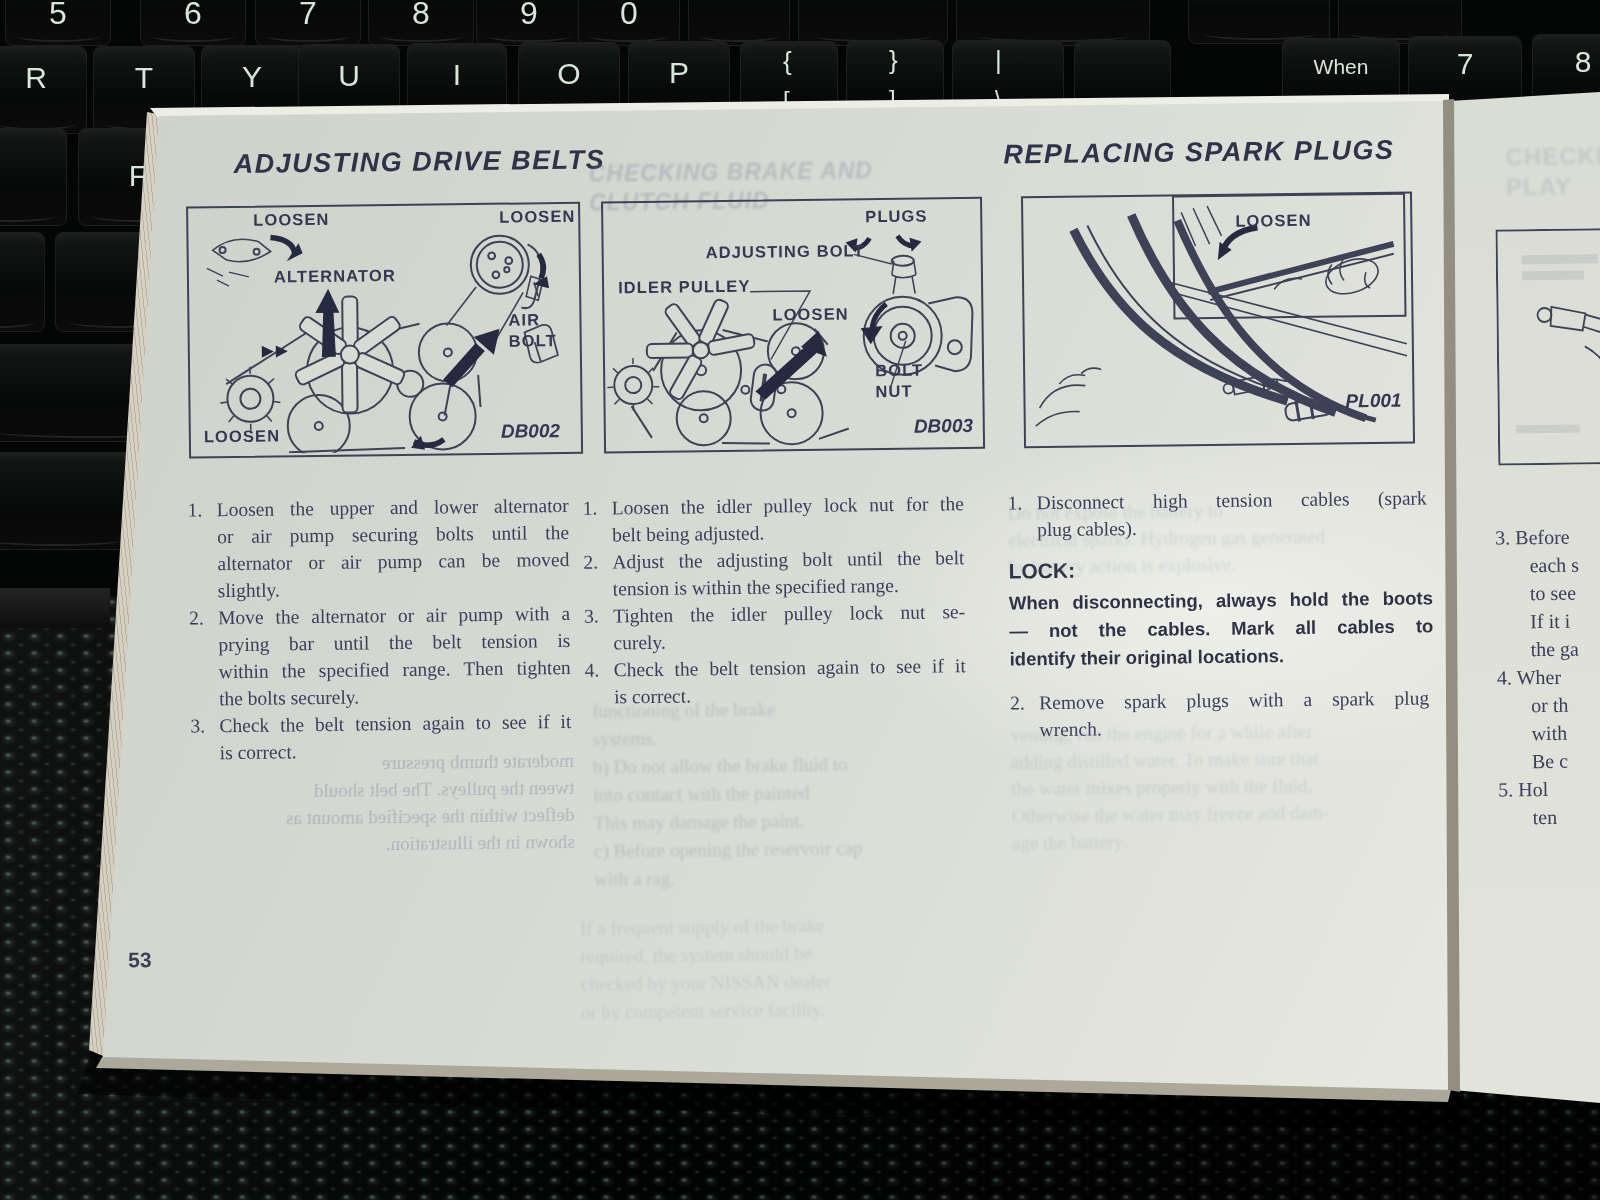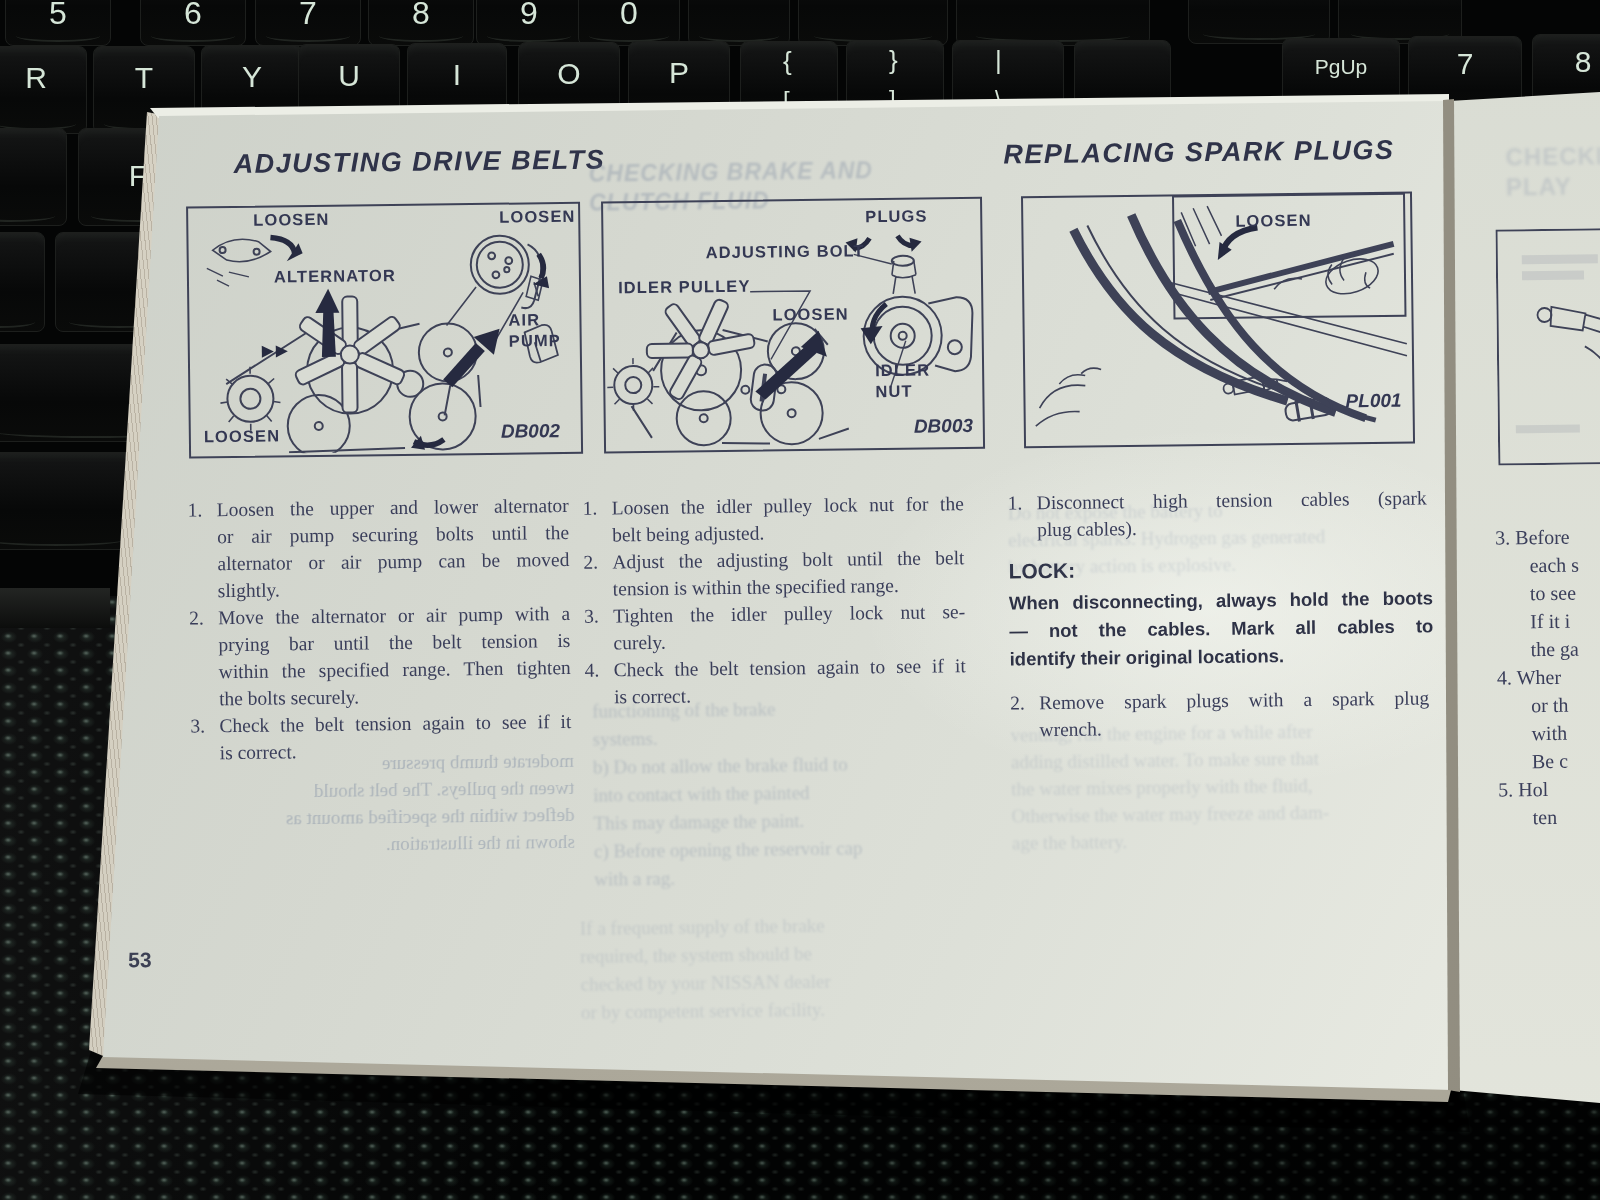--- a/index.html
+++ b/index.html
@@ -153,21 +153,21 @@
     <div class="key" style="left: 846px; top: 40px; width: 96px; height: 88px;">
       <span class="kmain stack">}</span>
       <span class="ksub stack">]</span>
     </div>
     <div class="key" style="left: 952px; top: 40px; width: 110px; height: 90px;">
       <span class="kmain stack">|</span>
       <span class="ksub stack">\</span>
     </div>
     <div class="key" style="left: 1074px; top: 40px; width: 95px; height: 90px;"></div>
     <div class="key" style="left: 1282px; top: 38px; width: 116px; height: 86px;">
-      <span class="kmain word">PgUp</span>
+      <span class="kmain word">When</span>
     </div>
     <div class="key" style="left: 1408px; top: 36px; width: 112px; height: 88px;">
       <span class="kmain corner">7</span>
       <span class="ksub corner">Home</span>
     </div>
     <div class="key" style="left: 1532px; top: 34px; width: 100px; height: 88px;">
       <span class="kmain corner">8</span>
     </div>
     <div class="key" style="left: 78px; top: 128px; width: 118px; height: 96px;">
       <span class="kmain letter" style="margin-top: 30px;">F</span>
@@ -270,21 +270,21 @@
       </g>
       <g fill="#262a40">
         <polygon points="100,56 116,48 112,38"></polygon>
         <polygon points="346,82 360,74 362,86"></polygon>
         <polygon points="222,244 232,232 236,246"></polygon>
       </g>
     </svg>
     <div class="flabel" style="left:252px;top:211px">LOOSEN</div>
     <div class="flabel" style="left:272px;top:268px">ALTERNATOR</div>
     <div class="flabel" style="left:498px;top:211px">LOOSEN</div>
-    <div class="flabel" style="left:506px;top:314px;width:70px">AIR PUMP</div>
+    <div class="flabel" style="left:506px;top:314px;width:70px">AIR BOLT</div>
     <div class="flabel" style="left:200px;top:427px">LOOSEN</div>
     <div class="fcode" style="left:497px;top:425px">DB002</div>
 
     <div class="figbox" style="left:600px;top:207px;width:377px;height:248px"></div>
     <svg class="fig-art" style="left:600px;top:207px" width="377" height="248" viewBox="0 0 377 248">
       <g stroke="#3e4257" stroke-width="2" fill="none">
         <path d="M28,205 l20,32 M50,170 L74,132 M120,130 L165,142 M212,130 L225,146 M118,243 l48,1 M215,240 l30,-10"></path>
         <circle cx="30" cy="184" r="19"></circle>
           <circle cx="30" cy="184" r="8"></circle>
         <g stroke-width="1.5">
@@ -346,21 +346,21 @@
       </g>
       <g fill="#262a40">
           <polygon points="254,54 244,44 256,40"></polygon>
           <polygon points="310,54 320,44 308,40"></polygon>
         </g>
     </svg>
     <div class="flabel" style="left:864px;top:215px">PLUGS</div>
     <div class="flabel" style="left:704px;top:249px">ADJUSTING BOLT</div>
     <div class="flabel" style="left:616px;top:283px">IDLER PULLEY</div>
     <div class="flabel" style="left:770px;top:312px">LOOSEN</div>
-    <div class="flabel" style="left:872px;top:369px;width:66px">IDLER NUT</div>
+    <div class="flabel" style="left:872px;top:369px;width:66px">BOLT NUT</div>
     <div class="fcode" style="left:910px;top:425px">DB003</div>
 
     <div class="figbox" style="left:1020px;top:207px;width:387px;height:248px"></div>
     <svg class="fig-art" style="left:1020px;top:207px" width="387" height="248" viewBox="0 0 387 248">
       <g stroke="#3e4257" fill="none">
         <rect x="152" y="2" width="231" height="122" stroke-width="2"></rect>
         <path d="M186,98 L372,52" stroke-width="6"></path>
         <path d="M188,106 L372,62" stroke-width="2"></path>
         <path d="M160,18 l14,34 M172,14 l16,36 M186,12 l14,30" stroke-width="1.5"></path>
         <ellipse cx="330" cy="84" rx="27" ry="16" transform="rotate(-18 330 84)" stroke-width="1.6"></ellipse>

